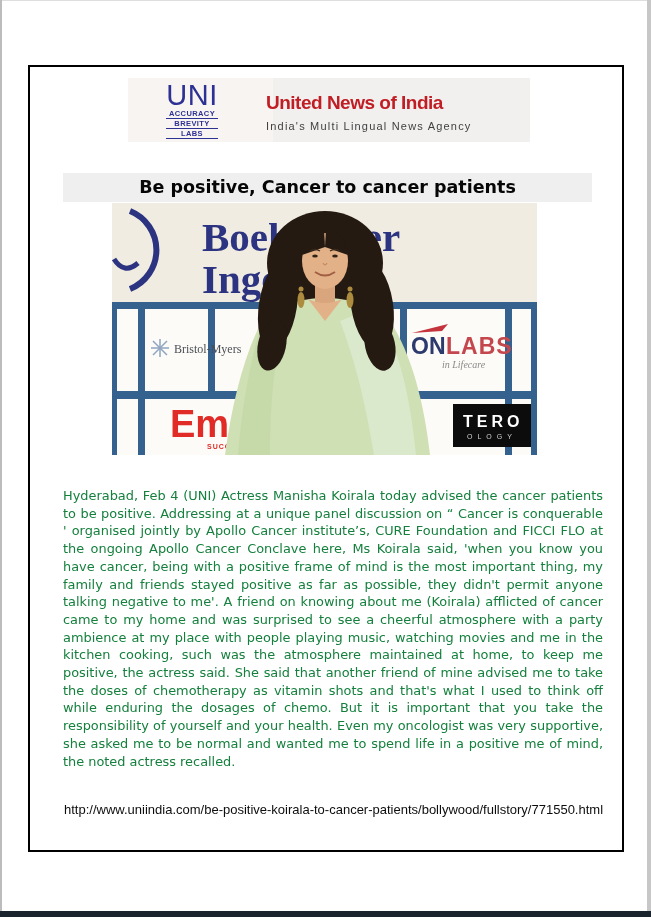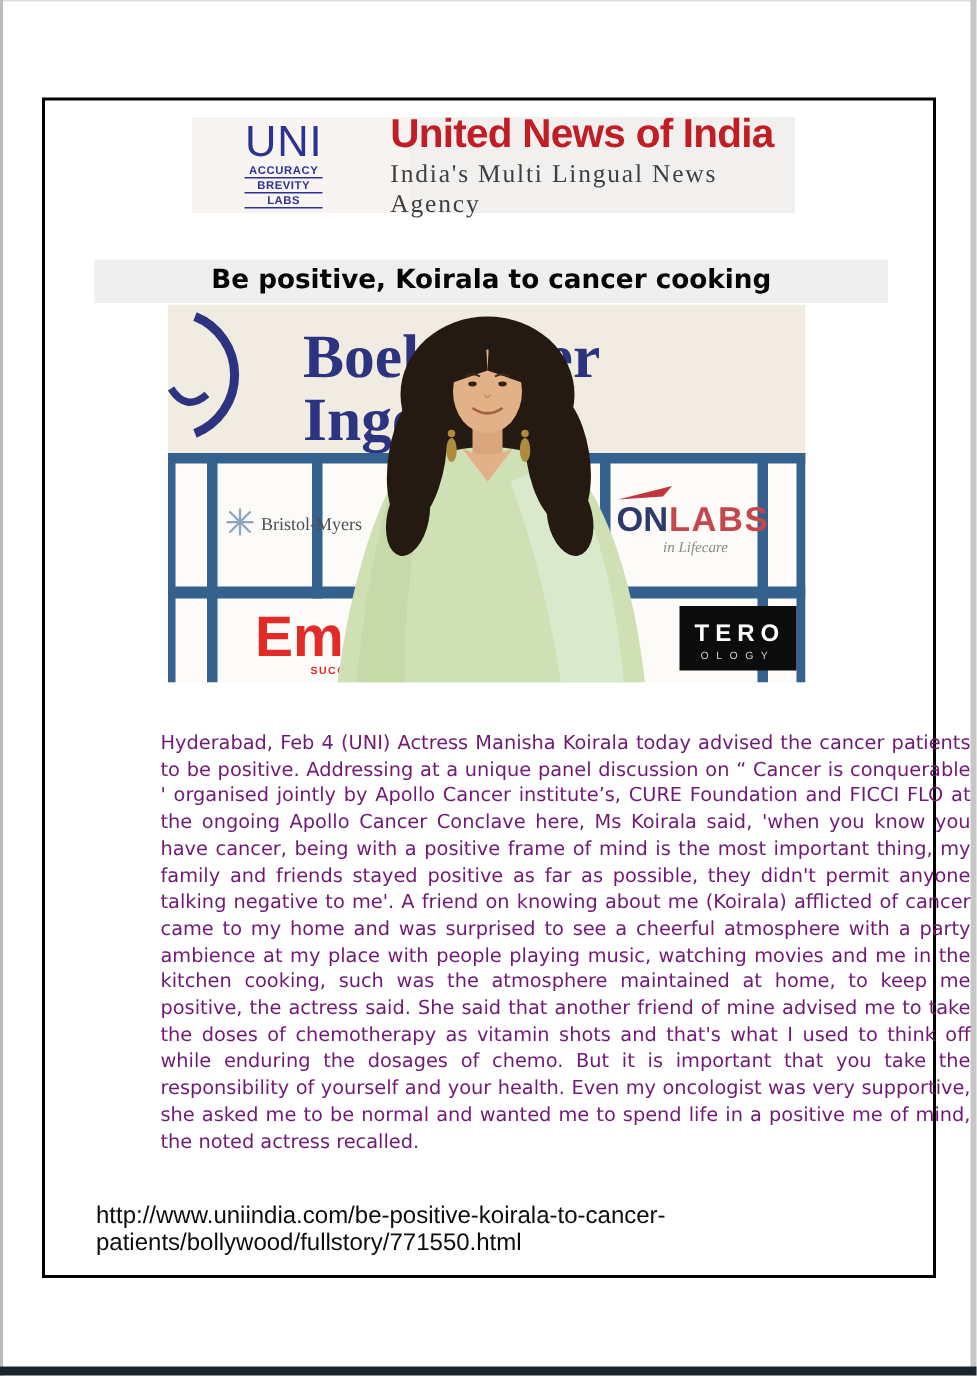--- a/index.html
+++ b/index.html
@@ -40,26 +40,26 @@
     font-family:"Liberation Sans", sans-serif;
     font-weight:bold; font-size:7.5px; line-height:9px;
     color:#2d3193; letter-spacing:0.4px;
     border-bottom:1px solid #2d3193;
     padding:0 3px;
   }
   .logo-tagline div:last-child { border-bottom:1px solid #2d3193; }
   .brand-block { margin-left:10px; }
   .brand-title {
     font-family:"Liberation Sans", sans-serif;
-    font-weight:bold; font-size:27px; line-height:30px;
+    font-weight:bold; font-size:19px; line-height:30px;
     color:#c01e24; letter-spacing:-0.5px;
   }
   .brand-subtitle {
-    font-family:Liberation Serif, serif;
-    font-size:17px; color:#3f3f3f; letter-spacing:1.2px; margin-top:2px;
+    font-family:Liberation Sans, sans-serif;
+    font-size:11px; color:#3f3f3f; letter-spacing:1.2px; margin-top:2px;
   }
 
   
   .headline-bar {
     position:absolute; left:33px; top:106px;
     width:529px; height:29px;
     background:#efefef;
     text-align:center;
   }
   .headline-text {
@@ -70,29 +70,28 @@
   
   .photo-wrap { position:absolute; left:82px; top:136px; width:425px; height:252px; }
   .photo-wrap svg { display:block; width:425px; height:252px; }
 
   
   .body-text {
     position:absolute; left:33px; top:420px;
     width:540px;
     font-family:"DejaVu Sans", sans-serif;
     font-size:12.9px; line-height:17.7px;
-    color:#701a75;
+    color:#15803d;
     text-align:justify;
-    margin-left:44px;
   }
 
   .source-url {
     position:absolute; left:34px; top:735px;
     font-family:"Liberation Sans", sans-serif;
-    font-size:16px; color:#0d0d0d;
+    font-size:13px; color:#0d0d0d;
     text-decoration:none;
   }
 </style>
 </head>
 <body>
 
 <div class="edge-top"></div>
 <div class="edge-left"></div>
 <div class="edge-right"></div>
 <div class="bottom-bar"></div>
@@ -108,21 +107,21 @@
         <div>LABS</div>
       </div>
     </div>
     <div class="brand-block">
       <div class="brand-title">United News of India</div>
       <div class="brand-subtitle">India's Multi Lingual News Agency</div>
     </div>
   </div>
 
   <div class="headline-bar">
-    <div class="headline-text">Be positive, Koirala to cancer cooking</div>
+    <div class="headline-text">Be positive, Cancer to cancer patients</div>
   </div>
 
   <div class="photo-wrap">
     <svg viewBox="0 0 425 252">
 
       <rect x="0" y="0" width="425" height="252" fill="#fcfbf7"></rect>
       <rect x="0" y="0" width="425" height="99" fill="#f0ece1"></rect>
 
       <g stroke="#2c3380" fill="none">
         <path d="M 18 8 A 42 42 0 0 1 18 86" stroke-width="6"></path>

